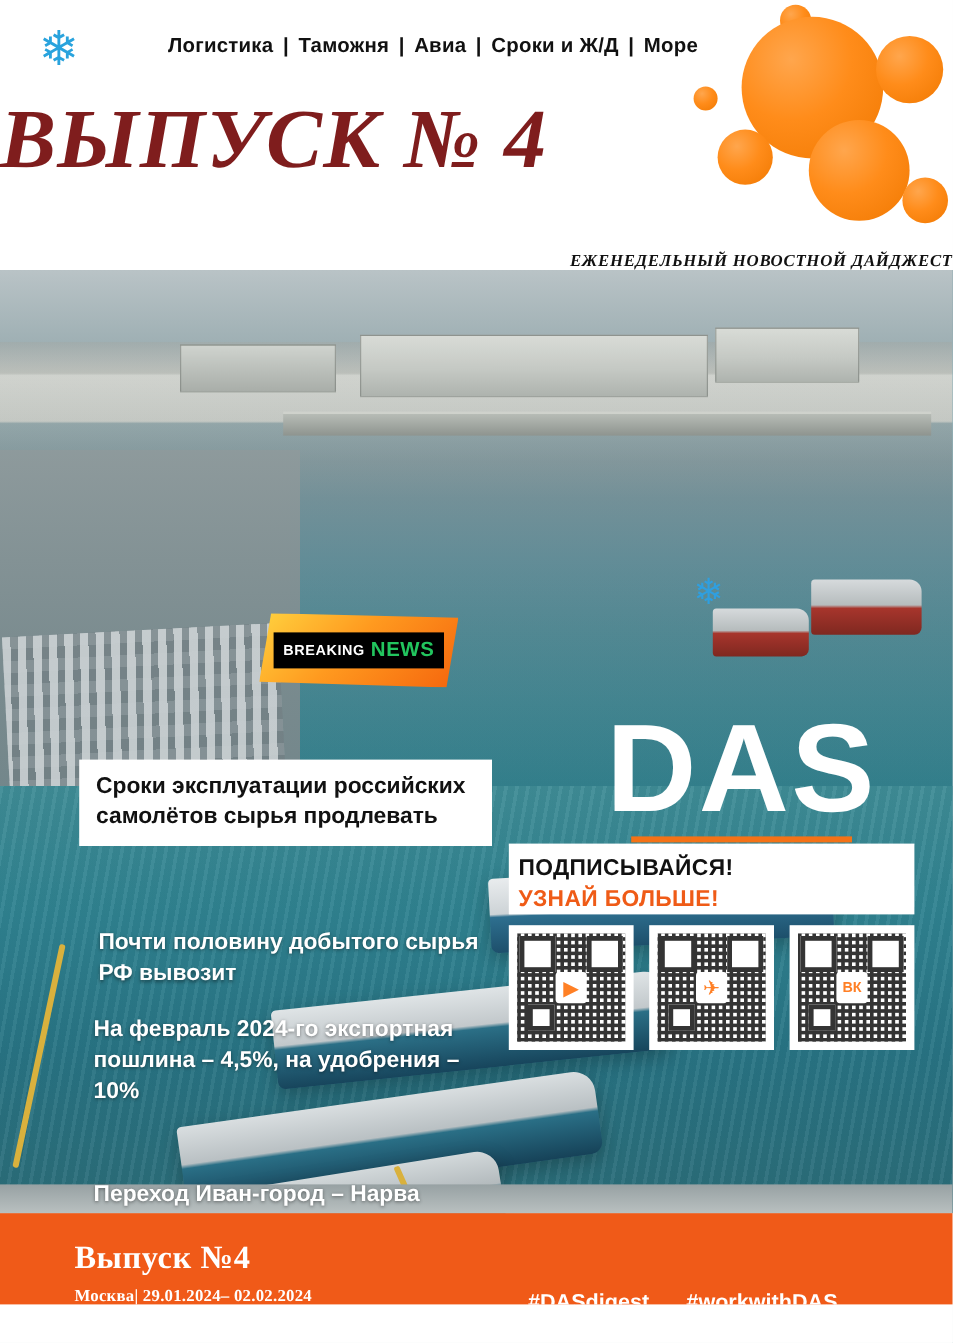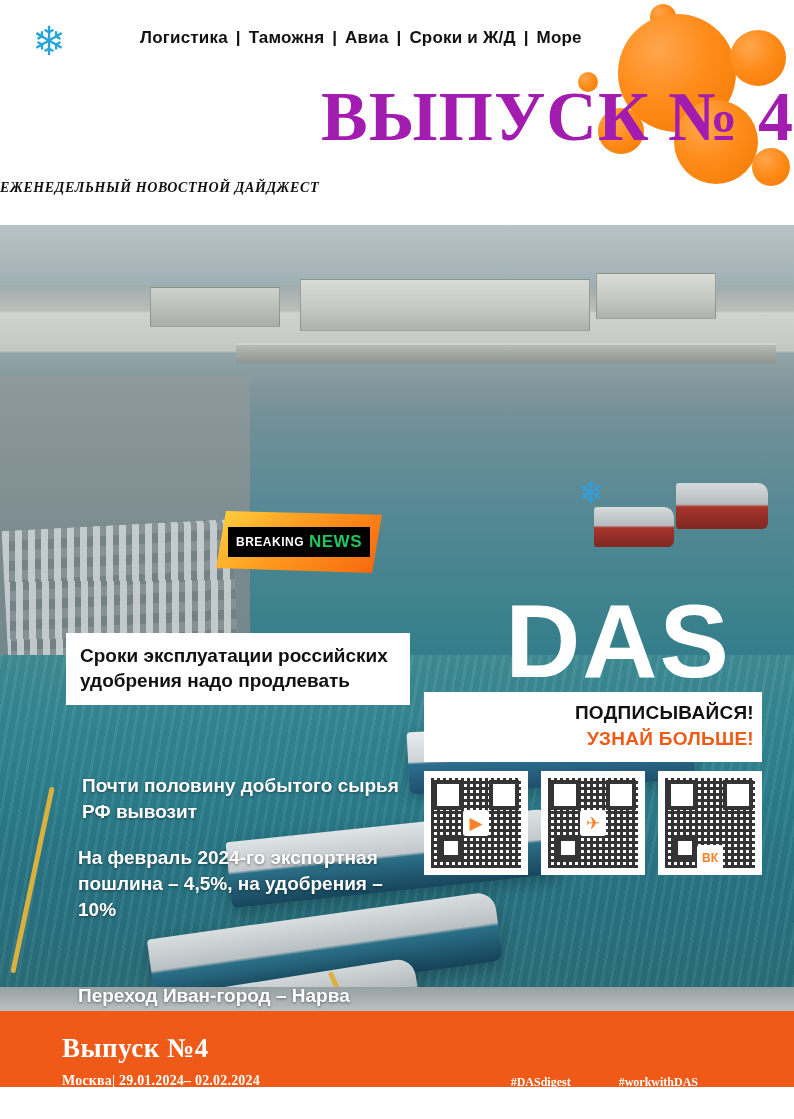--- a/index.html
+++ b/index.html
@@ -38,33 +38,34 @@
     font-size: 17px;
     font-weight: bold;
     color: #111111;
     letter-spacing: 0.2px;
     white-space: nowrap;
   }
   .topnav span.sep { font-weight: bold; color: #111; padding: 0 3px; }
   .issue-title {
     position: absolute;
     left: 0; right: 0; top: 78px;
-    text-align: right;
+    text-align: left;
     font-family: "Liberation Serif", serif;
     font-weight: bold;
     font-size: 70px;
     line-height: 78px;
     letter-spacing: 1px;
-    color: #a21caf;
+    color: #7f1d1d;
     z-index: 3;
+    font-style: italic;
   }
   .subtitle {
     position: absolute;
-    left: 0; right: 0; top: 180px;
-    text-align: left;
+    left: 0; right: 0; top: 211px;
+    text-align: right;
     font-family: "Liberation Serif", serif;
     font-style: italic;
     font-weight: bold;
     font-size: 14px;
     letter-spacing: 0.6px;
     color: #111;
     z-index: 3;
   }
 
   
@@ -250,22 +251,22 @@
 
   
   .subscribe {
     position: absolute;
     right: 32px; bottom: 136px;
     width: 338px;
     z-index: 7;
   }
   .subscribe-head {
     background: #ffffff;
-    padding: 10px 8px 12px 8px;
-    text-align: right;
+    padding: 10px 8px 1px 8px;
+    text-align: left;
   }
   .subscribe-head .l1 { font-size: 19px; font-weight: bold; color: #111111; letter-spacing: .3px; }
   .subscribe-head .l2 { font-size: 19px; font-weight: bold; color: #ef5b17; letter-spacing: .3px; margin-top: 4px; }
   .qr-row { display: flex; justify-content: space-between; margin-top: 9px; }
   .qr {
     width: 104px; height: 104px;
     background: #ffffff;
     padding: 7px;
     position: relative;
   }
@@ -320,22 +321,22 @@
   }
   .footer-date {
     position: absolute; left: 62px; top: 62px;
     font-family: "Liberation Serif", serif;
     font-weight: bold;
     font-size: 14px;
     letter-spacing: .2px;
   }
   .footer-tags {
     position: absolute; right: 96px; top: 64px;
-    display: flex; gap: 48px;
-    font-weight: bold; font-size: 12px; font-family: Liberation Serif, serif;
+    display: flex; gap: 31px;
+    font-weight: bold; font-size: 18px;
   }
   .hero-bottom-strip {
     position: absolute; left: 0; right: 0; bottom: 0; height: 24px;
     background: linear-gradient(to bottom, #97a1a3, #b9c0c0);
   }
 </style>
 </head>
 <body>
 
 <div class="page">
@@ -403,21 +404,21 @@
       </div>
     </div>
 
     <div class="das-logo">
       <div class="das-word">DAS</div>
       <div class="das-rule"></div>
       <div class="das-sub">global logistik</div>
     </div>
 
     <div class="headline-lead">
-      <p>Сроки эксплуатации российских удобрения надо продлевать</p>
+      <p>Сроки эксплуатации российских самолётов сырья продлевать</p>
     </div>
 
     <div class="headline h2">Почти половину добытого сырья РФ вывозит</div>
     <div class="headline h3">На февраль 2024-го экспортная пошлина – 4,5%, на удобрения – 10%</div>
     <div class="headline h4">Переход Иван-город – Нарва закрыт для транспорта</div>
 
     <div class="subscribe">
       <div class="subscribe-head">
         <div class="l1">ПОДПИСЫВАЙСЯ!</div>
         <div class="l2">УЗНАЙ БОЛЬШЕ!</div>
@@ -431,21 +432,21 @@
         </div>
         <div class="qr">
           <div class="qr-code">
             <div class="qr-bl"></div>
             <div class="qr-center">✈</div>
           </div>
         </div>
         <div class="qr">
           <div class="qr-code">
             <div class="qr-bl"></div>
-            <div class="qr-center" style="font-size:12px;font-weight:bold;margin-top:35px;">ВК</div>
+            <div class="qr-center" style="font-size:12px;font-weight:bold;">ВК</div>
           </div>
         </div>
       </div>
     </div>
   </div>
 
   <div class="footer">
     <div class="footer-issue">Выпуск №4</div>
     <div class="footer-date">Москва| 29.01.2024– 02.02.2024</div>
     <div class="footer-tags">

